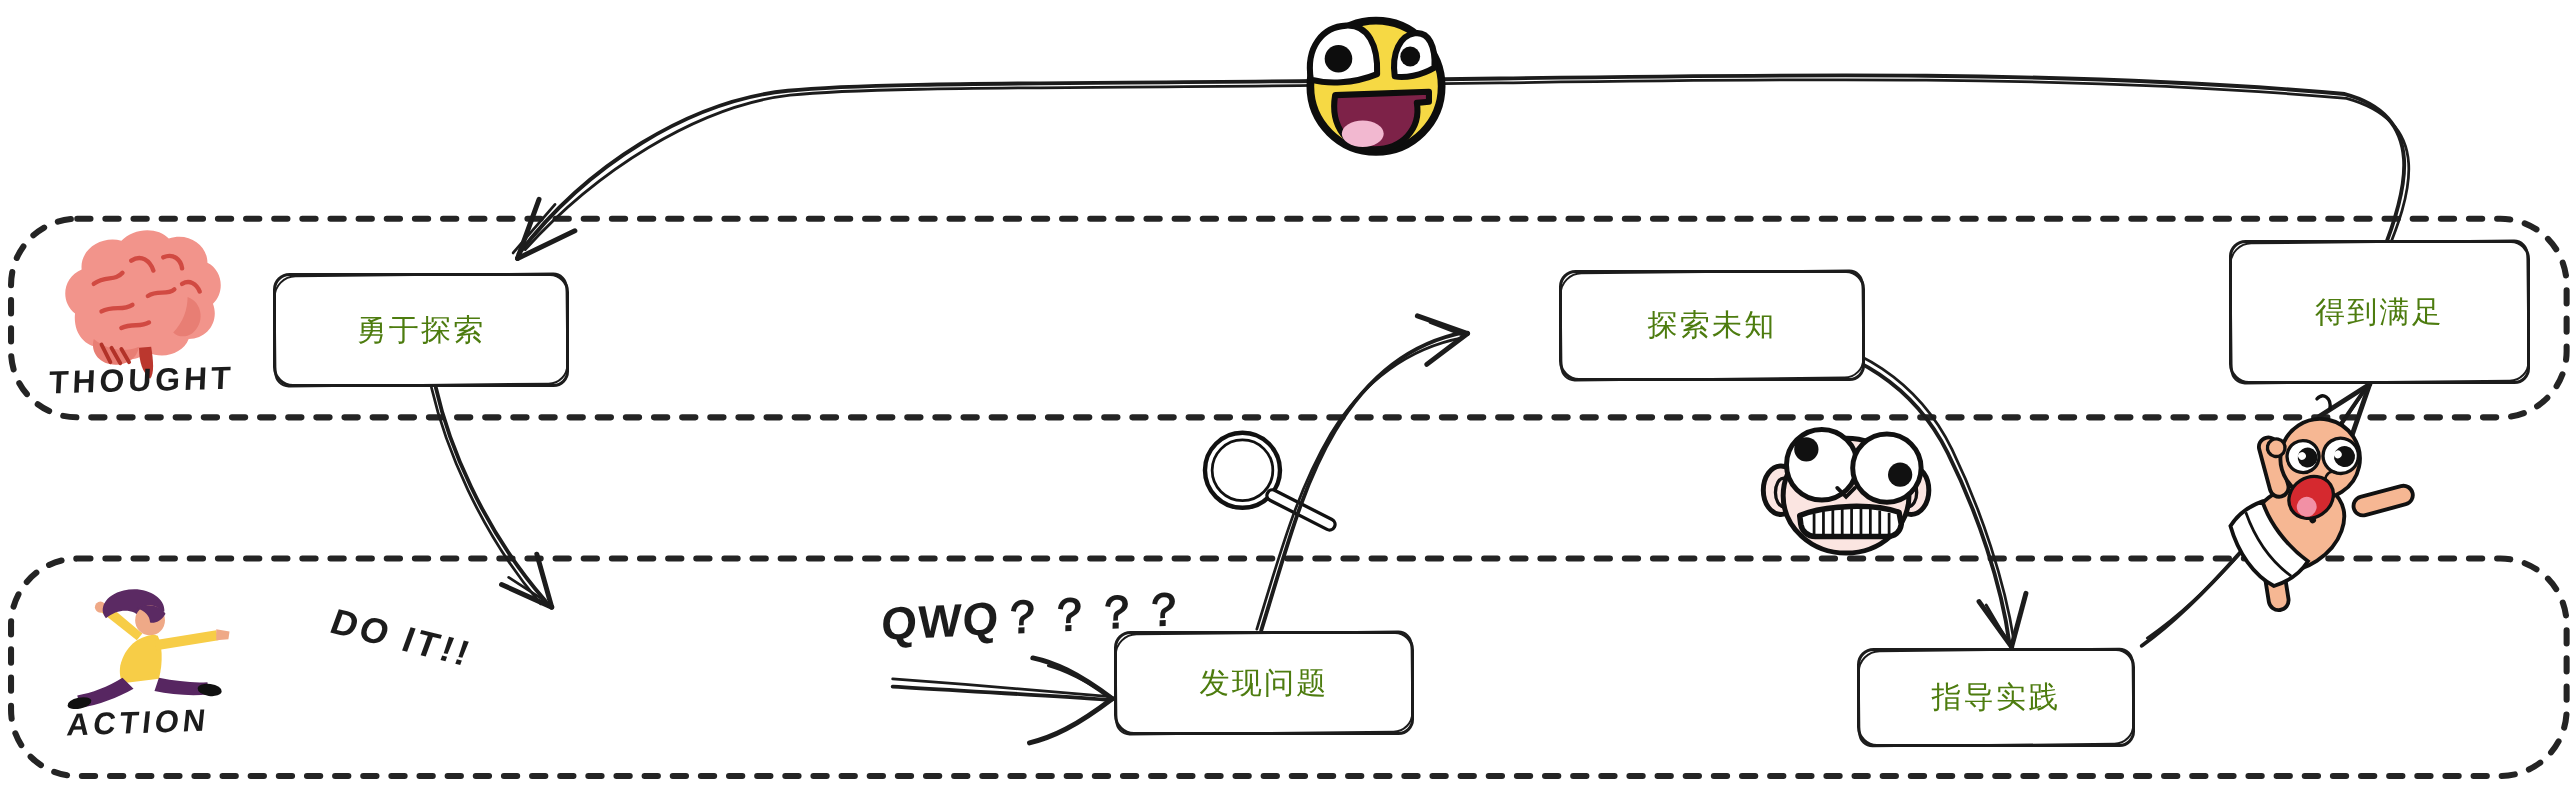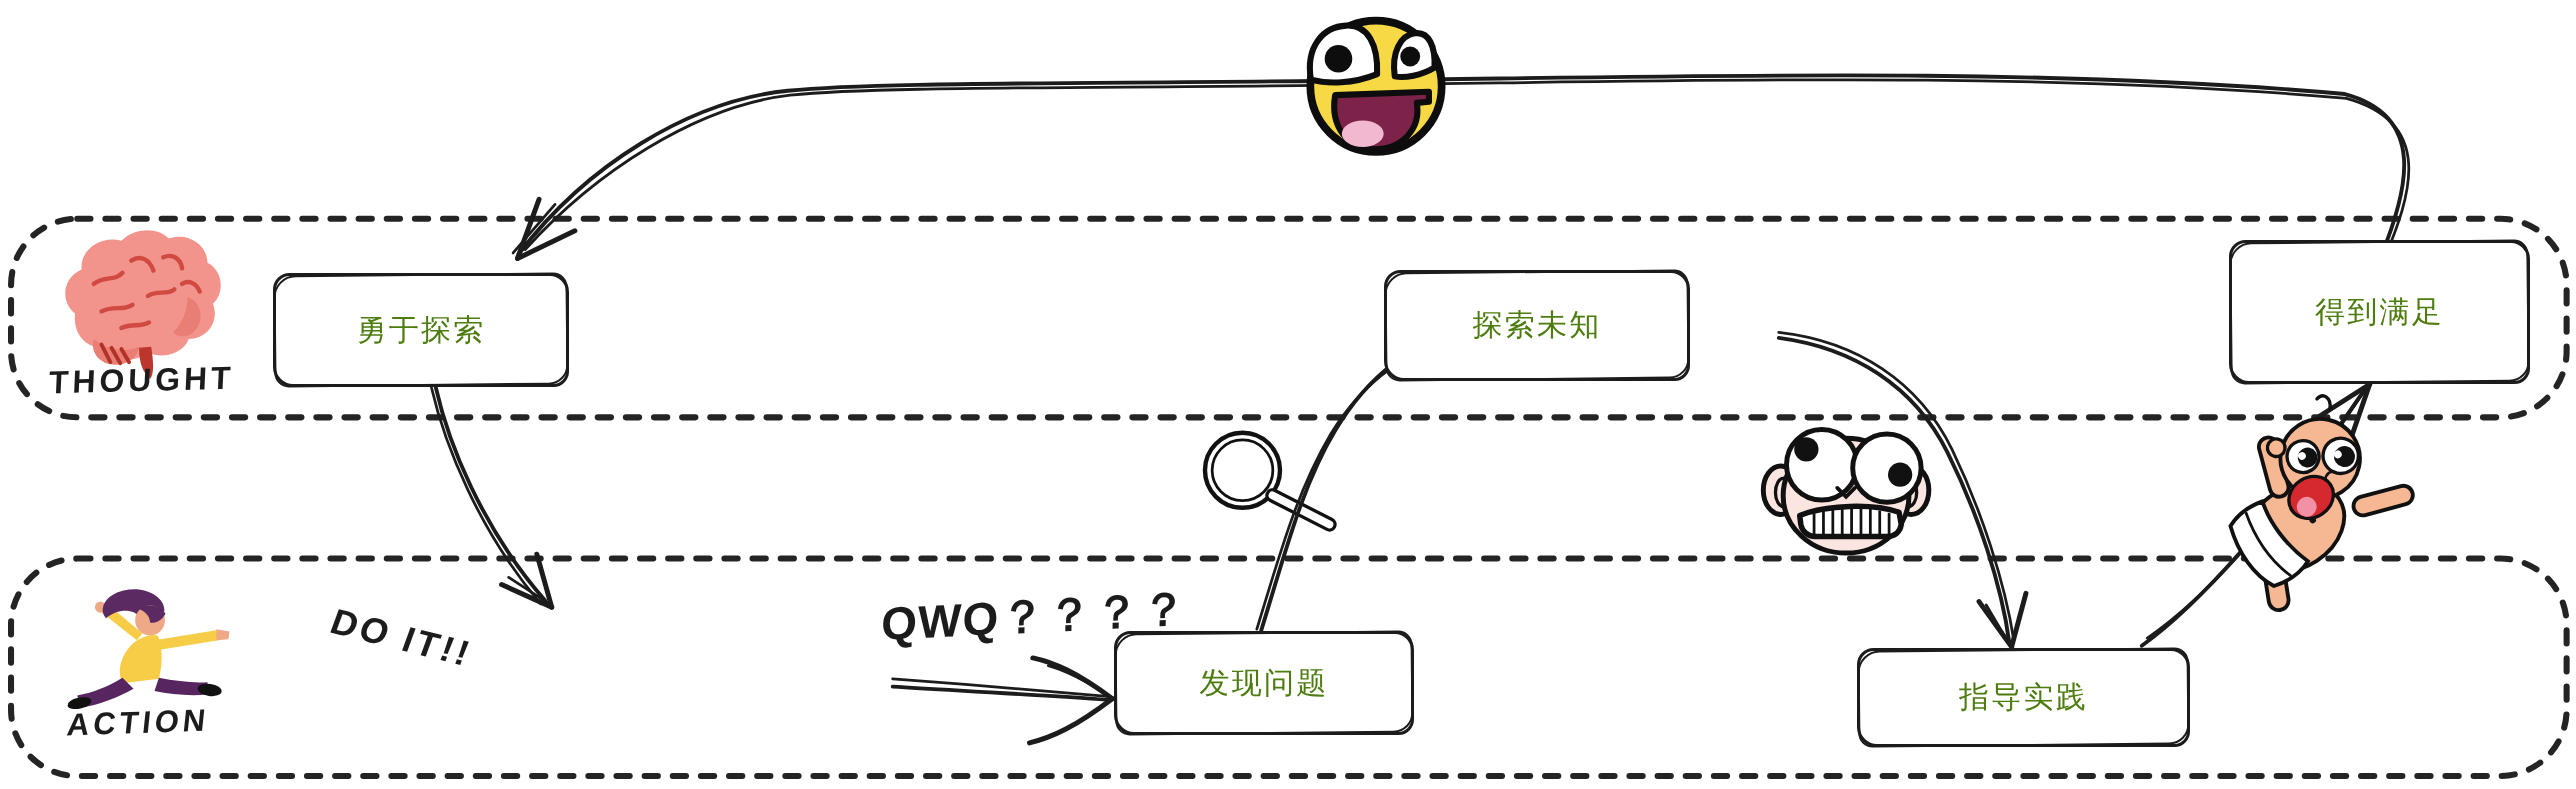--- a/index.html
+++ b/index.html
@@ -11,22 +11,22 @@
   .node{position:absolute;background:#ffffff;border:3.9px solid #1c1c1c;
         border-radius:16.6px 19px 15.4px 20px;display:flex;align-items:center;justify-content:center;
         box-sizing:border-box;}
   .node::before{content:"";position:absolute;inset:-2.2px;border:2.2px solid #1c1c1c;
         border-radius:22px 14.3px 20px 14.3px;transform:rotate(-0.6deg);pointer-events:none;}
   .nl{font-size:30px;color:#4d7c0f;letter-spacing:2.2px;white-space:nowrap;}
 
   .n-explore-bravely {left:273px; top:273px; width:296px; height:114px;}
   .n-start-directly  {left:579px;top:626px;width:309px; height:114px;}
   .n-find-problems   {left:1114px;top:631px;width:300px; height:104px;}
-  .n-explore-unknown {left:1384px;top:270px; width:306px; height:111px;}
-  .n-guide-practice  {left:1857px;top:648px;width:333px; height:99px;}
+  .n-explore-unknown {left:1559px;top:270px; width:306px; height:111px;}
+  .n-guide-practice  {left:1857px;top:648px;width:278px; height:99px;}
   .n-get-satisfaction{left:2229px;top:240px; width:301px; height:144px;}
 
   .lane-label{position:absolute;color:#1c1c1c;font-weight:bold;white-space:nowrap;}
   .lane-label.t{left:49px; top:362px; font-size:32px;letter-spacing:3.9px;transform:rotate(-1.5deg) skewX(-4deg);}
   .lane-label.a{left:67px;top:705px;font-size:31px;letter-spacing:3.9px;transform:rotate(-2deg) skewX(-8deg);}
 
   .note{position:absolute;color:#1c1c1c;font-weight:bold;white-space:nowrap;}
   .note.do-it{left:330px; top:617px;font-size:36px;letter-spacing:3.3px;transform:rotate(14deg) skewX(-6deg);}
   .note.qwq  {left:881px;top:586px;font-size:46px;letter-spacing:1.1px;transform:rotate(-3deg) skewX(-4deg);}
 </style>

